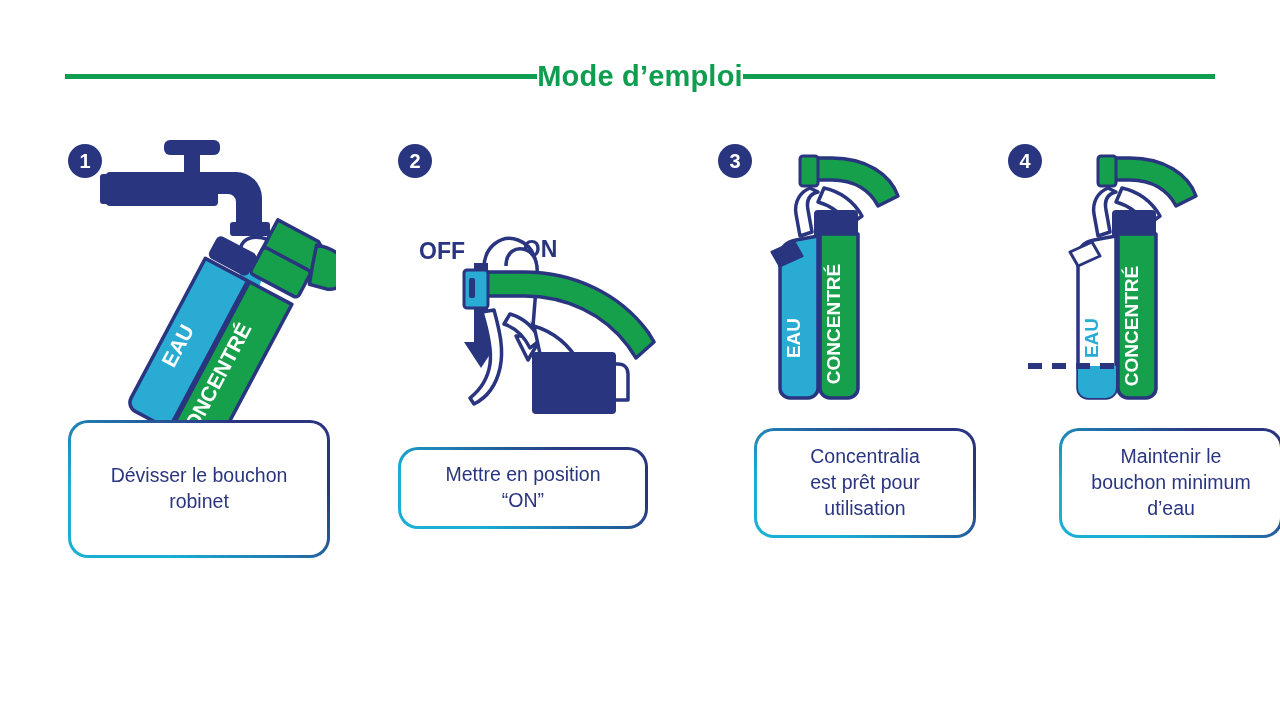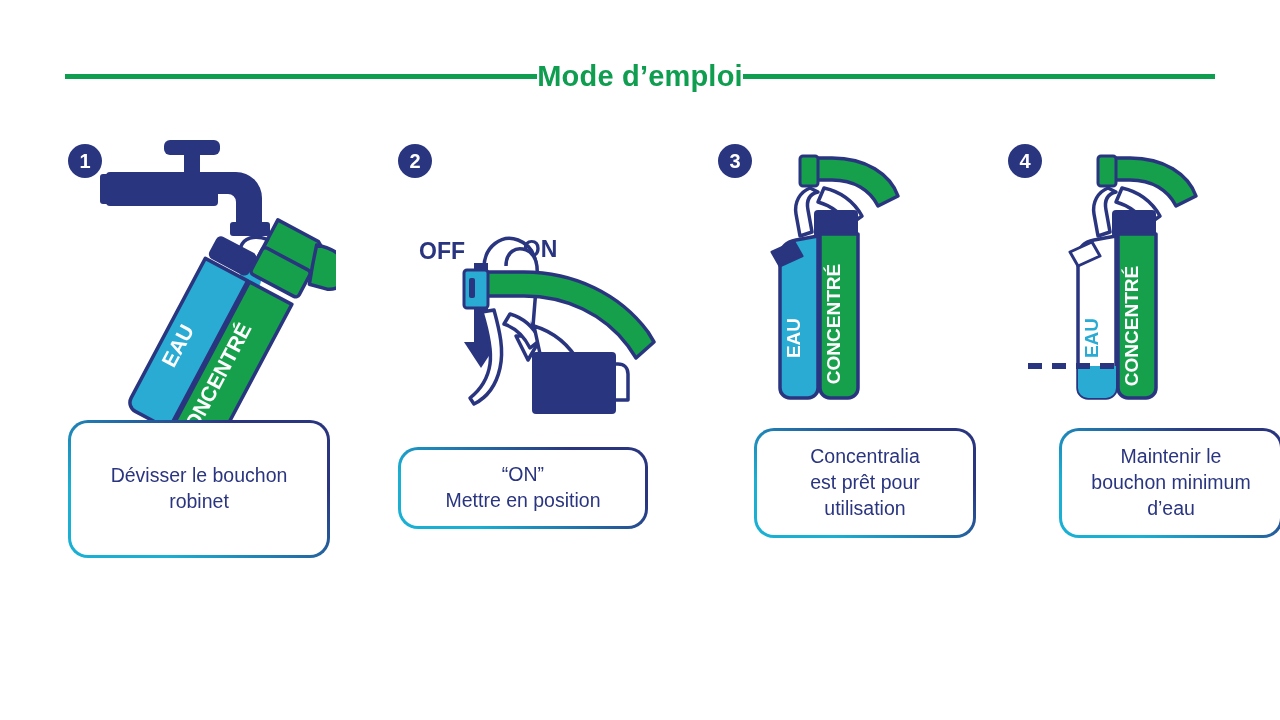--- a/index.html
+++ b/index.html
@@ -230,22 +230,22 @@
 
   <div class="caption cap-1">
     <div>
       <span>Dévisser le bouchon</span>
       <span>robinet</span>
     </div>
   </div>
 
   <div class="caption cap-2">
     <div>
+      <span>Mettre en position</span>
       <span>“ON”</span>
-      <span>Mettre en position</span>
     </div>
   </div>
 
   <div class="caption cap-3">
     <div>
       <span>Concentralia</span>
       <span>est prêt pour</span>
       <span>utilisation</span>
     </div>
   </div>

